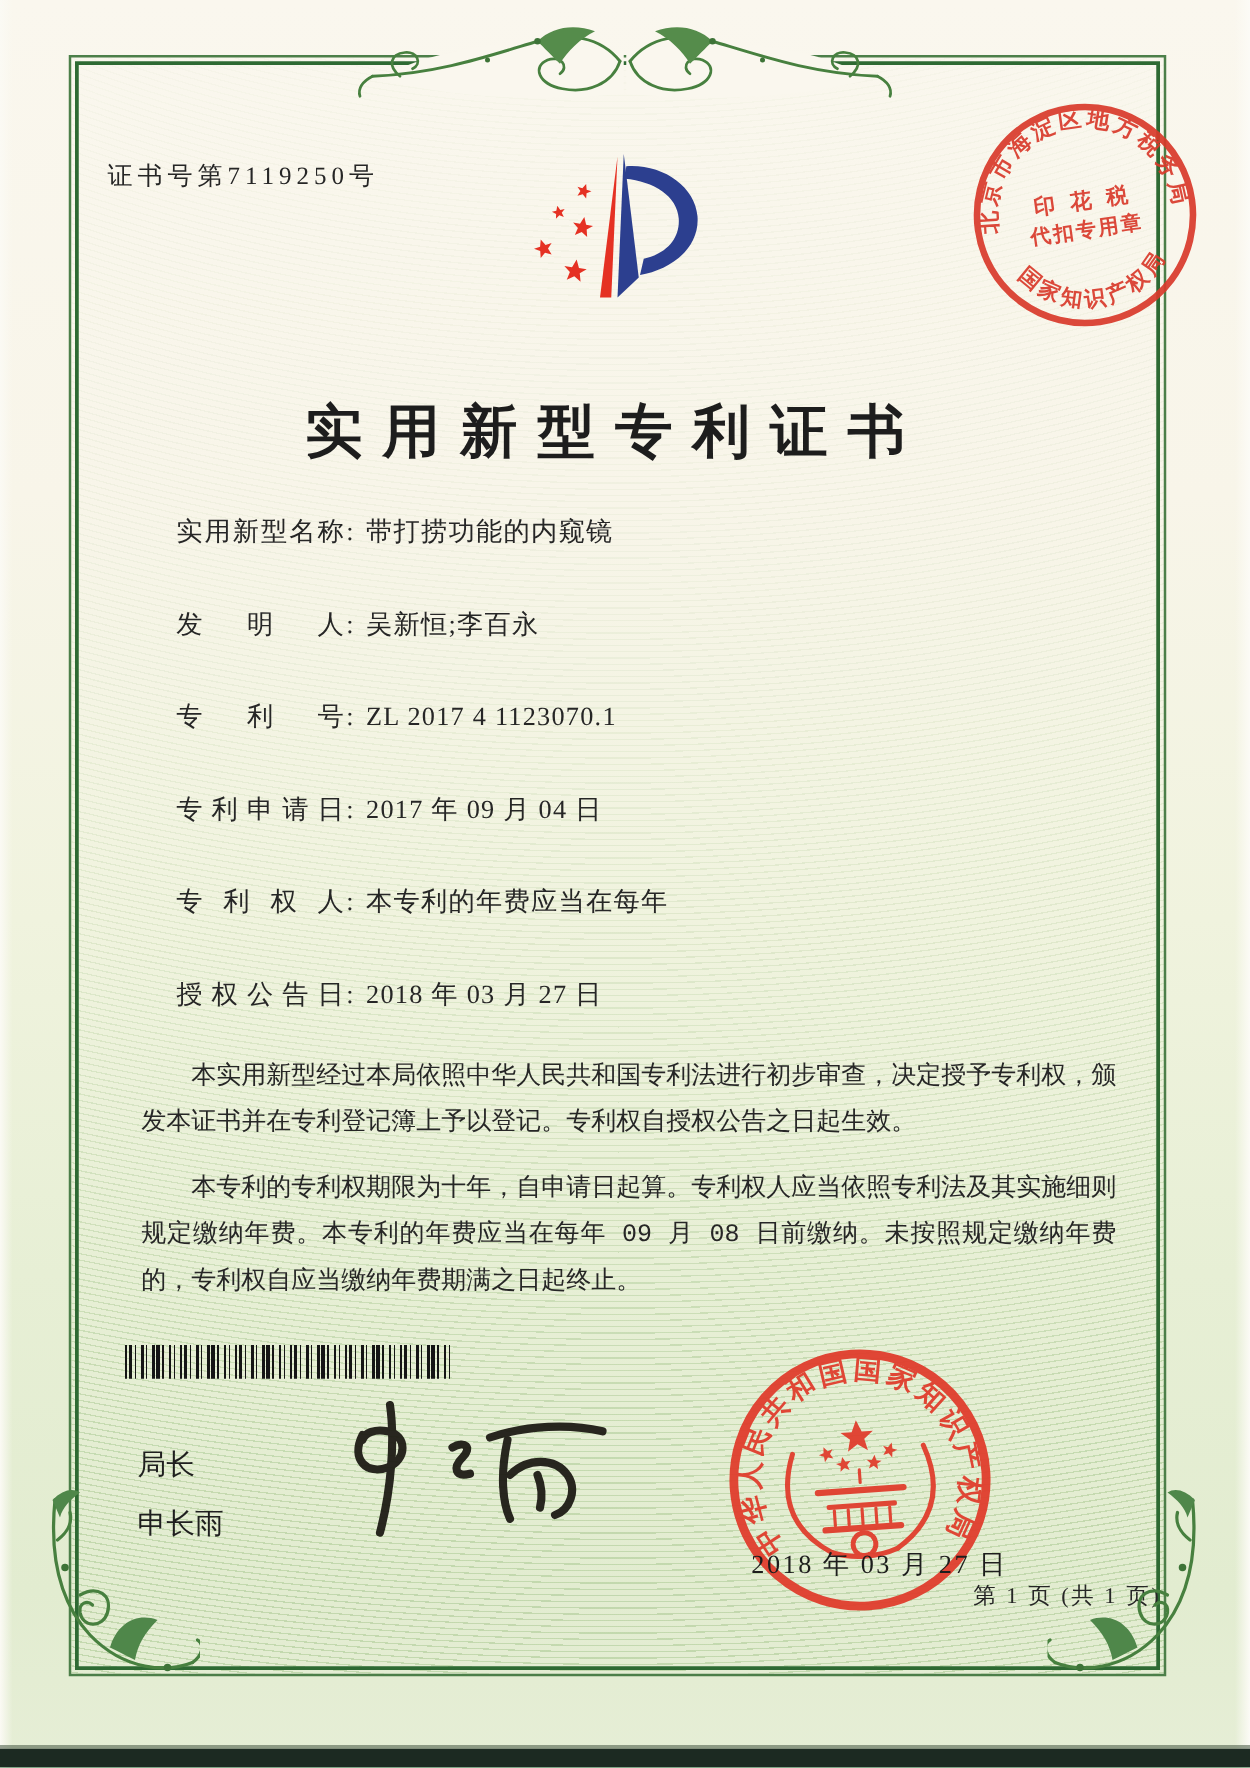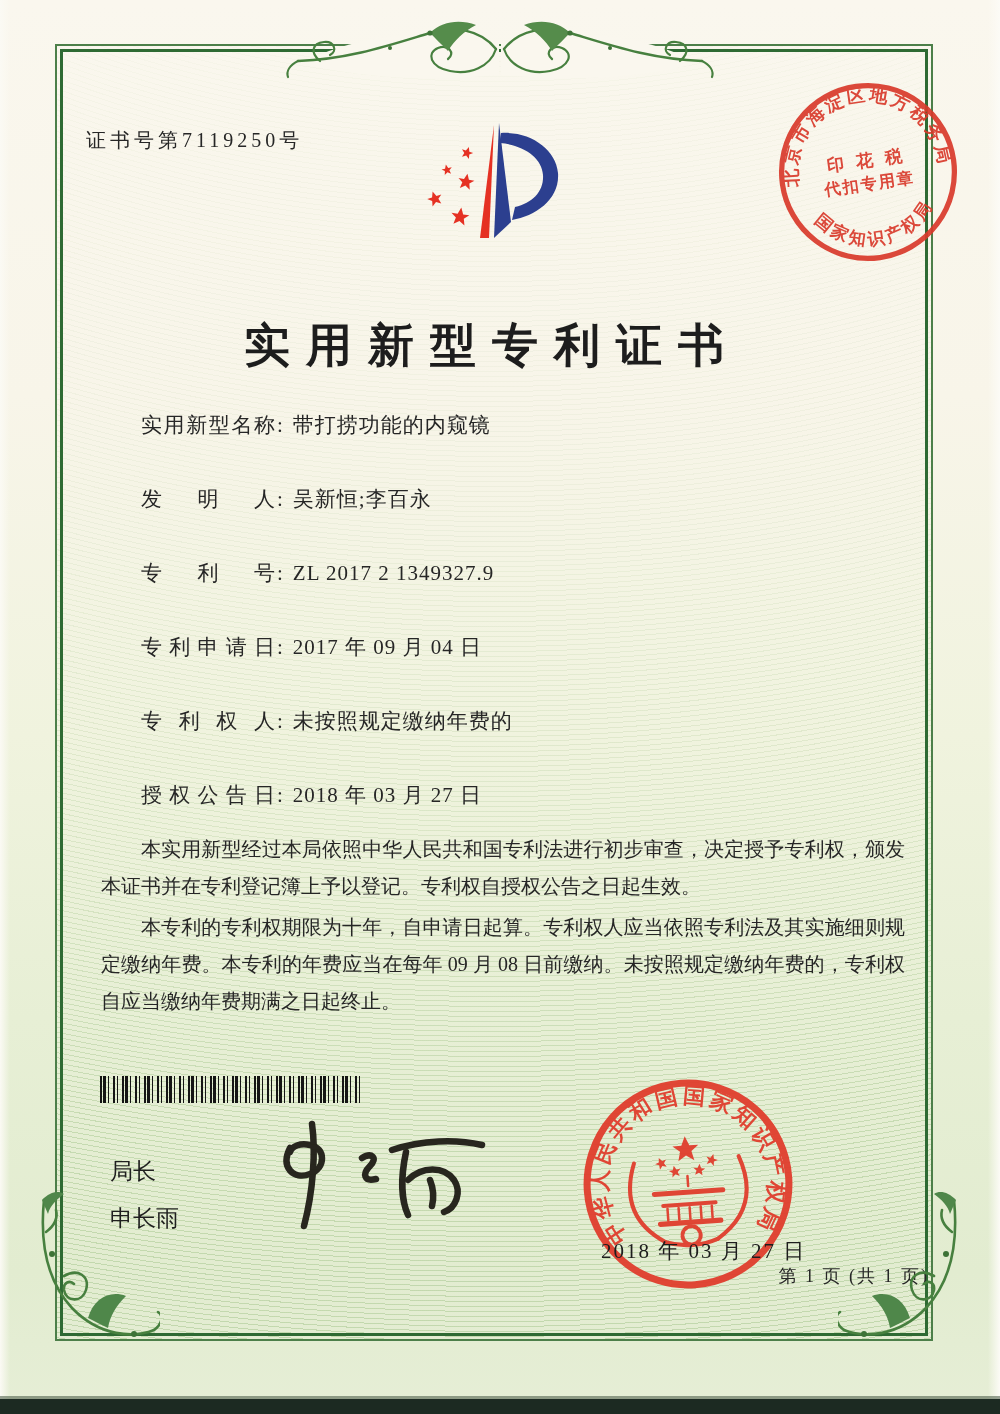--- a/index.html
+++ b/index.html
@@ -27,21 +27,21 @@
   .cert-no{left:86px;top:127px;font-size:20px;letter-spacing:4px;}
   .title{left:55px;top:281px;width:874px;text-align:center;font-size:46px;font-weight:bold;letter-spacing:16px;color:#1d1d1d;margin-top:34px;}
 
   .fields{left:99px;top:411px;width:760px;}
   .f-row{position:absolute;left:0;white-space:nowrap;font-size:21px;}
   .f-label{display:inline-block;width:134px;text-align:justify;text-align-last:justify;margin-left:42px;}
   .f-colon{display:inline-block;margin:0 10px 0 2px;}
   .f-value{letter-spacing:1px;}
 
   .body-text{left:97px;top:827px;width:812px;font-size:20px;line-height:37px;text-align:justify;}
-  .body-text p{margin:4px;text-indent:2em;}
+  .body-text p{margin:16px;text-indent:2em;font-family:Liberation Mono, monospace;}
 
   .barcode{left:100px;top:1076px;width:262px;height:27px;
     background:
       repeating-linear-gradient(90deg,#151515 0 2px,transparent 2px 3px,#151515 3px 6px,transparent 6px 8px,#151515 8px 9px,transparent 9px 13px,#151515 13px 15px,transparent 15px 17px,#151515 17px 18px,transparent 18px 22px);}
   .director{left:110px;top:1148px;font-size:23px;line-height:47px;color:#1f1f1f;}
   .seal-date{left:601px;top:1237px;font-size:21px;letter-spacing:2px;color:#1d1d1d;z-index:6;}
   .footer{left:55px;top:1264px;width:874px;text-align:right;font-size:18px;letter-spacing:2px;}
 
   .logo{left:420px;top:111px;z-index:2;}
   .tax-stamp{left:772px;top:76px;z-index:5;opacity:.92;transform:rotate(-8deg);}
@@ -136,23 +136,23 @@
     </text>
     <text x="100" y="94" text-anchor="middle" fill="#d93a2b" font-size="18" font-weight="bold" letter-spacing="4">印 花 税</text>
     <text x="100" y="118" text-anchor="middle" fill="#d93a2b" font-size="17" font-weight="bold" letter-spacing="2">代扣专用章</text>
   </svg>
 
   <div class="abs title">实用新型专利证书</div>
 
   <div class="abs fields">
     <div class="f-row" style="top:0px"><span class="f-label">实用新型名称</span><span class="f-colon">:</span><span class="f-value">带打捞功能的内窥镜</span></div>
     <div class="f-row" style="top:74px"><span class="f-label">发明人</span><span class="f-colon">:</span><span class="f-value">吴新恒;李百永</span></div>
-    <div class="f-row" style="top:148px"><span class="f-label">专利号</span><span class="f-colon">:</span><span class="f-value">ZL 2017 2 1349327.9</span></div>
+    <div class="f-row" style="top:148px"><span class="f-label">专利号</span><span class="f-colon">:</span><span class="f-value">ZL 2017 4 1123070.1</span></div>
     <div class="f-row" style="top:222px"><span class="f-label">专利申请日</span><span class="f-colon">:</span><span class="f-value">2017 年 09 月 04 日</span></div>
-    <div class="f-row" style="top:296px"><span class="f-label">专利权人</span><span class="f-colon">:</span><span class="f-value">未按照规定缴纳年费的</span></div>
+    <div class="f-row" style="top:296px"><span class="f-label">专利权人</span><span class="f-colon">:</span><span class="f-value">本专利的年费应当在每年</span></div>
     <div class="f-row" style="top:370px"><span class="f-label">授权公告日</span><span class="f-colon">:</span><span class="f-value">2018 年 03 月 27 日</span></div>
   </div>
 
   <div class="abs body-text">
     <p>本实用新型经过本局依照中华人民共和国专利法进行初步审查，决定授予专利权，颁发本证书并在专利登记簿上予以登记。专利权自授权公告之日起生效。</p>
     <p>本专利的专利权期限为十年，自申请日起算。专利权人应当依照专利法及其实施细则规定缴纳年费。本专利的年费应当在每年 09 月 08 日前缴纳。未按照规定缴纳年费的，专利权自应当缴纳年费期满之日起终止。</p>
   </div>
 
   <div class="abs barcode"></div>
 

